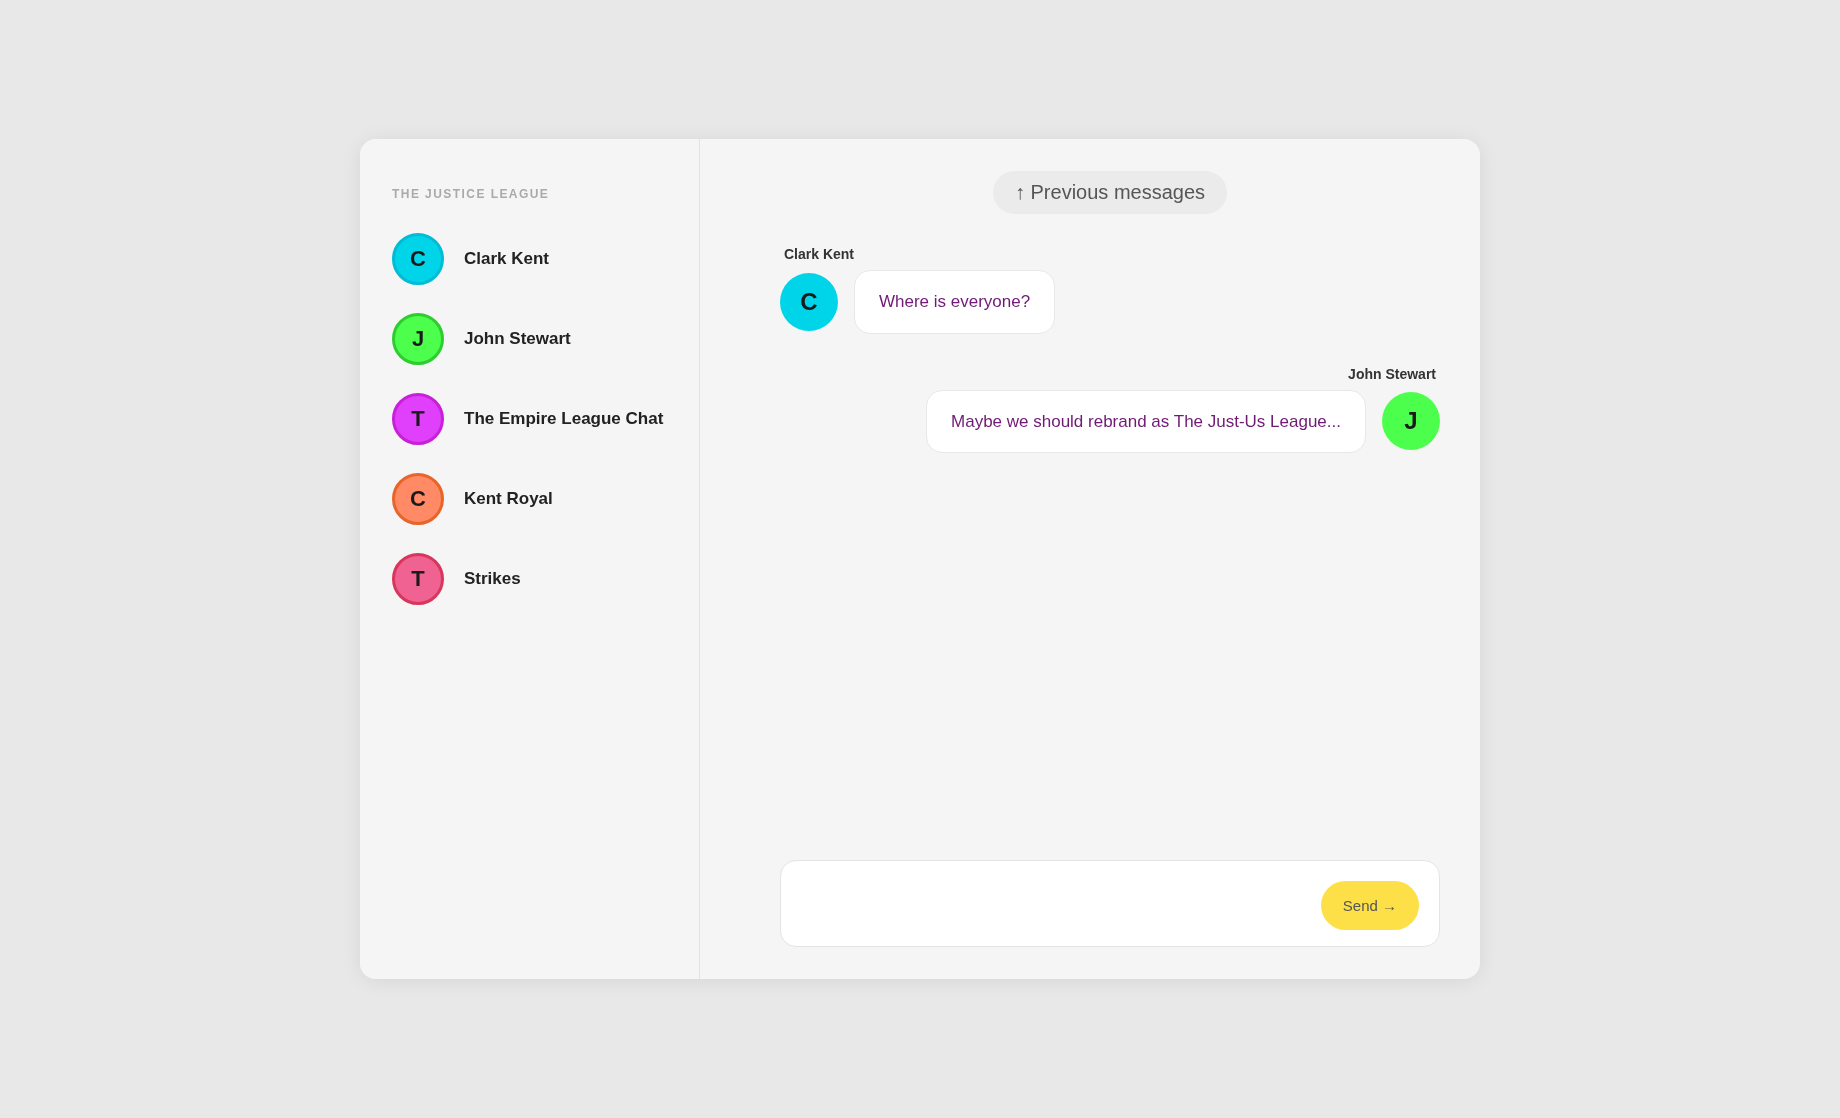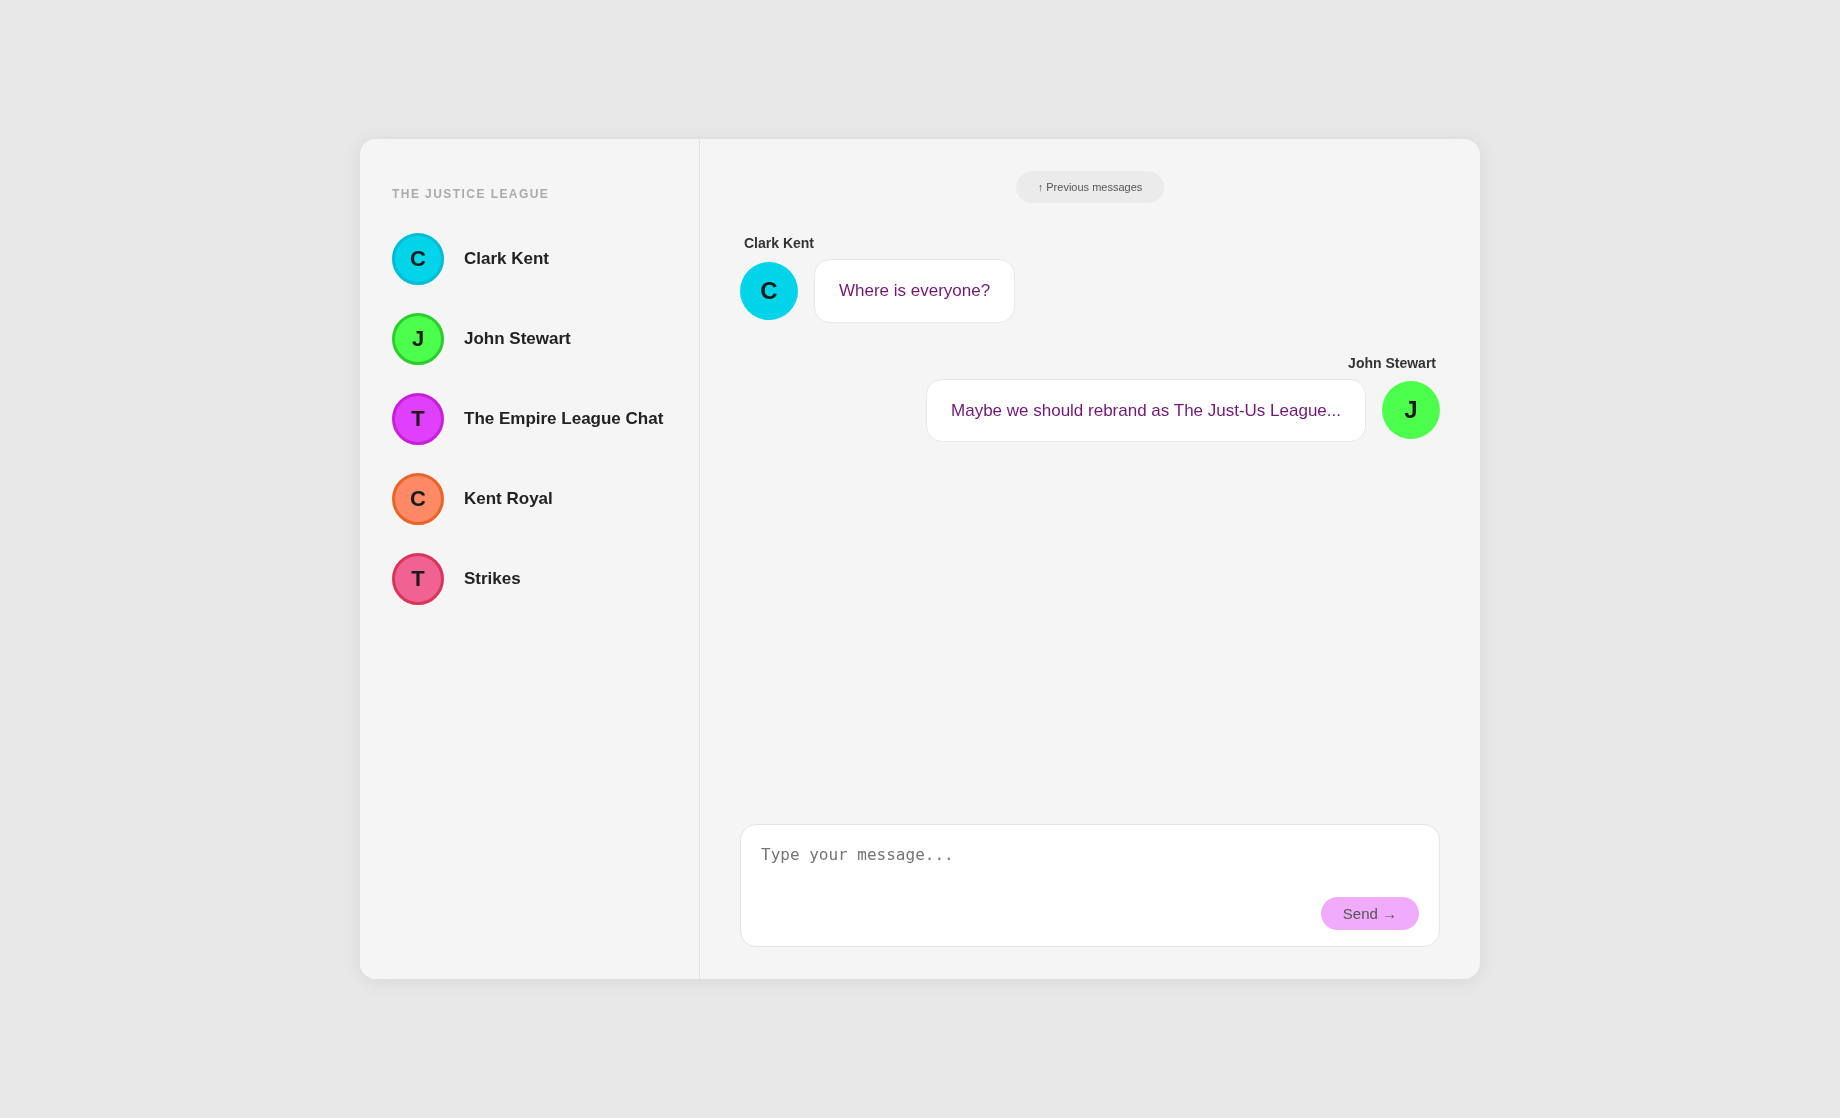--- a/index.html
+++ b/index.html
@@ -18,20 +18,21 @@
     }
 
     .app-container {
       background: #f5f5f5;
       border-radius: 16px;
       width: 1120px;
       height: 840px;
       display: flex;
       overflow: hidden;
       box-shadow: 0 2px 20px rgba(0,0,0,0.08);
+      gap: 40px;
     }
 
     
     .sidebar {
       width: 340px;
       background: #f5f5f5;
       border-right: 1.5px solid #e2e2e2;
       padding: 48px 32px 32px 32px;
       flex-shrink: 0;
     }
@@ -86,21 +87,21 @@
       padding: 32px 40px 32px 40px;
       position: relative;
     }
 
     .prev-messages-btn {
       align-self: center;
       background: #ebebeb;
       border: none;
       border-radius: 999px;
       padding: 10px 22px;
-      font-size: 11px;
+      font-size: 20px;
       color: #555;
       cursor: pointer;
       display: flex;
       align-items: center;
       gap: 8px;
       margin-bottom: 32px;
     }
 
     .messages-area {
       flex: 1;
@@ -189,24 +190,24 @@
       font-size: 16px;
       color: #888;
       background: transparent;
       width: 100%;
       resize: none;
       min-height: 40px;
     }
 
     .send-btn {
       align-self: flex-end;
-      background: #f0abfc;
+      background: #fde047;
       border: none;
       border-radius: 999px;
-      padding: 8px 22px;
+      padding: 16px 22px;
       font-size: 15px;
       color: #555;
       cursor: pointer;
       display: flex;
       align-items: center;
       gap: 8px;
     }
   </style>
 </head>
 <body>
@@ -253,17 +254,16 @@
         <div class="message-group right">
           <div class="message-sender-name">John Stewart</div>
           <div class="message-row">
             <div class="message-avatar" style="background: rgb(76, 255, 76);">J</div>
             <div class="message-bubble">Maybe we should rebrand as The Just-Us League...</div>
           </div>
         </div>
       </div>
 
     <div class="input-area">
-      <textarea class="message-input" placeholder="Type your message..." style=""></textarea>
       <button class="send-btn">Send →</button>
     </div>
   </main>
 </div>
 
 </body></html>

